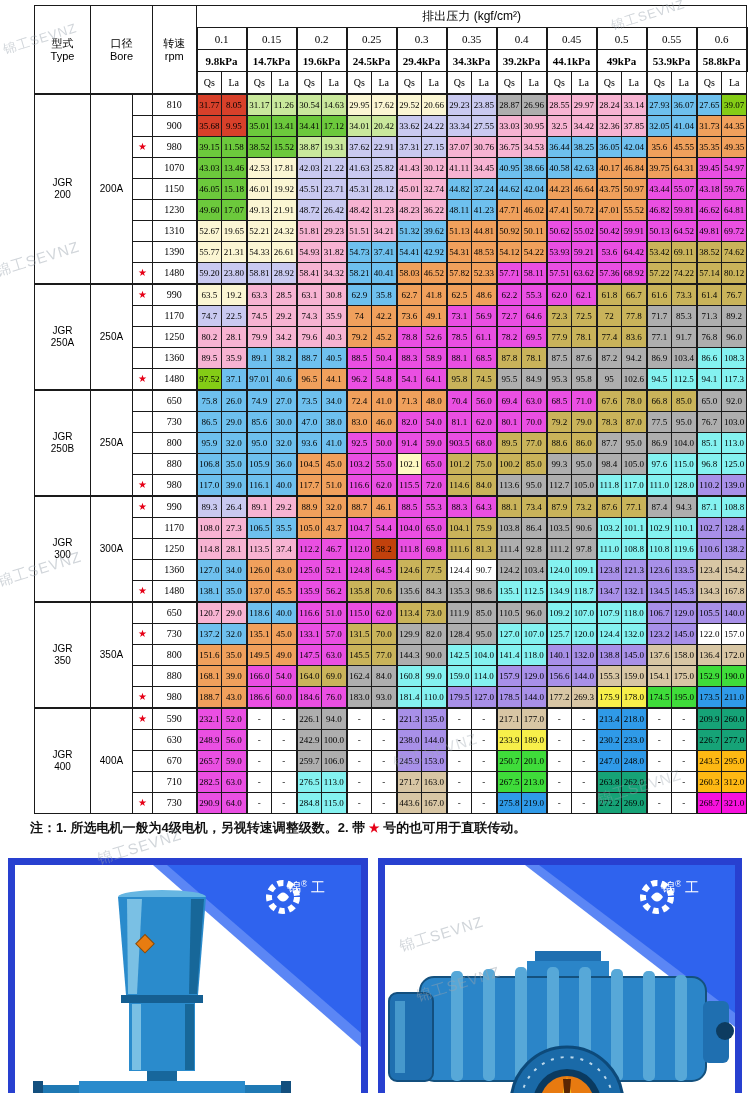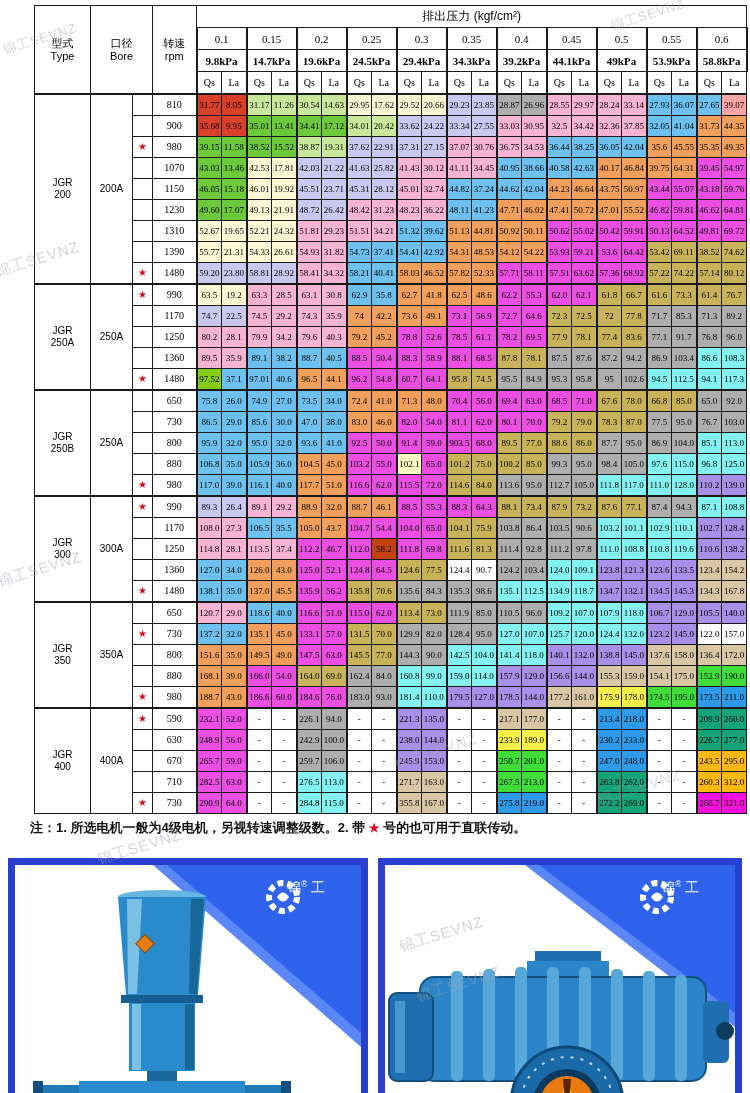--- a/index.html
+++ b/index.html
@@ -167,21 +167,21 @@
           <td style="background:#c9c9f0">23.85</td>
           <td class="qs" style="background:#aeaeae">28.87</td>
           <td style="background:#aeaeae">26.96</td>
           <td class="qs" style="background:#f7b3d2">28.55</td>
           <td style="background:#f7b3d2">29.97</td>
           <td class="qs" style="background:#f7b3d2">28.24</td>
           <td style="background:#f7b3d2">33.14</td>
           <td class="qs" style="background:#6ec0ee">27.93</td>
           <td style="background:#6ec0ee">36.07</td>
           <td class="qs" style="background:#6ec0ee">27.65</td>
-          <td style="background:#fca5a5">39.07</td>
+          <td style="background:#84cc16">39.07</td>
         </tr>
         <tr>
           <td class="star"></td>
           <td class="rpm">900</td>
           <td class="qs" style="background:#d8402a">35.68</td>
           <td style="background:#d8402a">9.95</td>
           <td class="qs" style="background:#6cc93c">35.01</td>
           <td style="background:#6cc93c">13.41</td>
           <td class="qs" style="background:#6cc93c">34.41</td>
           <td style="background:#6cc93c">17.12</td>
@@ -494,21 +494,21 @@
           <td class="star"><span class="st">★</span></td>
           <td class="rpm">1480</td>
           <td class="qs" style="background:#84cc16">97.52</td>
           <td style="background:#6ec0ee">37.1</td>
           <td class="qs" style="background:#6ec0ee">97.01</td>
           <td style="background:#6ec0ee">40.6</td>
           <td class="qs" style="background:#f0a05c">96.5</td>
           <td style="background:#f0a05c">44.1</td>
           <td class="qs" style="background:#ea4fe2">96.2</td>
           <td style="background:#ea4fe2">54.8</td>
-          <td class="qs" style="background:#ea4fe2">60.7</td>
+          <td class="qs" style="background:#ea4fe2">54.1</td>
           <td style="background:#ea4fe2">64.1</td>
           <td class="qs" style="background:#c9b35a">95.8</td>
           <td style="background:#c9b35a">74.5</td>
           <td class="qs" style="background:#aeaeae">95.5</td>
           <td style="background:#aeaeae">84.9</td>
           <td class="qs" style="background:#aeaeae">95.3</td>
           <td style="background:#aeaeae">95.8</td>
           <td class="qs" style="background:#aeaeae">95</td>
           <td style="background:#aeaeae">102.6</td>
           <td class="qs" style="background:#84f2f0">94.5</td>
@@ -897,21 +897,21 @@
           <td style="background:#ea4fe2">76.0</td>
           <td class="qs" style="background:#aeaeae">183.0</td>
           <td style="background:#aeaeae">93.0</td>
           <td class="qs" style="background:#84f2f0">181.4</td>
           <td style="background:#84f2f0">110.0</td>
           <td class="qs" style="background:#a890e8">179.5</td>
           <td style="background:#a890e8">127.0</td>
           <td class="qs" style="background:#a890e8">178.5</td>
           <td style="background:#a890e8">144.0</td>
           <td class="qs" style="background:#d8c6a4">177.2</td>
-          <td style="background:#d8c6a4">161.0</td>
+          <td style="background:#d8c6a4">269.3</td>
           <td class="qs" style="background:#f7ef4a">175.9</td>
           <td style="background:#f7ef4a">178.0</td>
           <td class="qs" style="background:#3fdc3a">174.5</td>
           <td style="background:#3fdc3a">195.0</td>
           <td class="qs" style="background:#2f9ae8">173.5</td>
           <td style="background:#2f9ae8">211.0</td>
         </tr>
         <tr class="gtop">
           <td rowspan="5" class="type">JGR<br>400</td>
           <td rowspan="5" class="bore">400A</td>
@@ -1022,21 +1022,21 @@
           <td class="star"><span class="st">★</span></td>
           <td class="rpm">730</td>
           <td class="qs" style="background:#ea4fe2">290.9</td>
           <td style="background:#ea4fe2">64.0</td>
           <td class="qs" style="background:#ffffff">-</td>
           <td style="background:#ffffff">-</td>
           <td class="qs" style="background:#84f2f0">284.8</td>
           <td style="background:#84f2f0">115.0</td>
           <td class="qs" style="background:#ffffff">-</td>
           <td style="background:#ffffff">-</td>
-          <td class="qs" style="background:#d8c6a4">355.8</td>
+          <td class="qs" style="background:#d8c6a4">443.6</td>
           <td style="background:#d8c6a4">167.0</td>
           <td class="qs" style="background:#ffffff">-</td>
           <td style="background:#ffffff">-</td>
           <td class="qs" style="background:#2f9ae8">275.8</td>
           <td style="background:#2f9ae8">219.0</td>
           <td class="qs" style="background:#ffffff">-</td>
           <td style="background:#ffffff">-</td>
           <td class="qs" style="background:#16a377">272.2</td>
           <td style="background:#16a377">269.0</td>
           <td class="qs" style="background:#ffffff">-</td>

